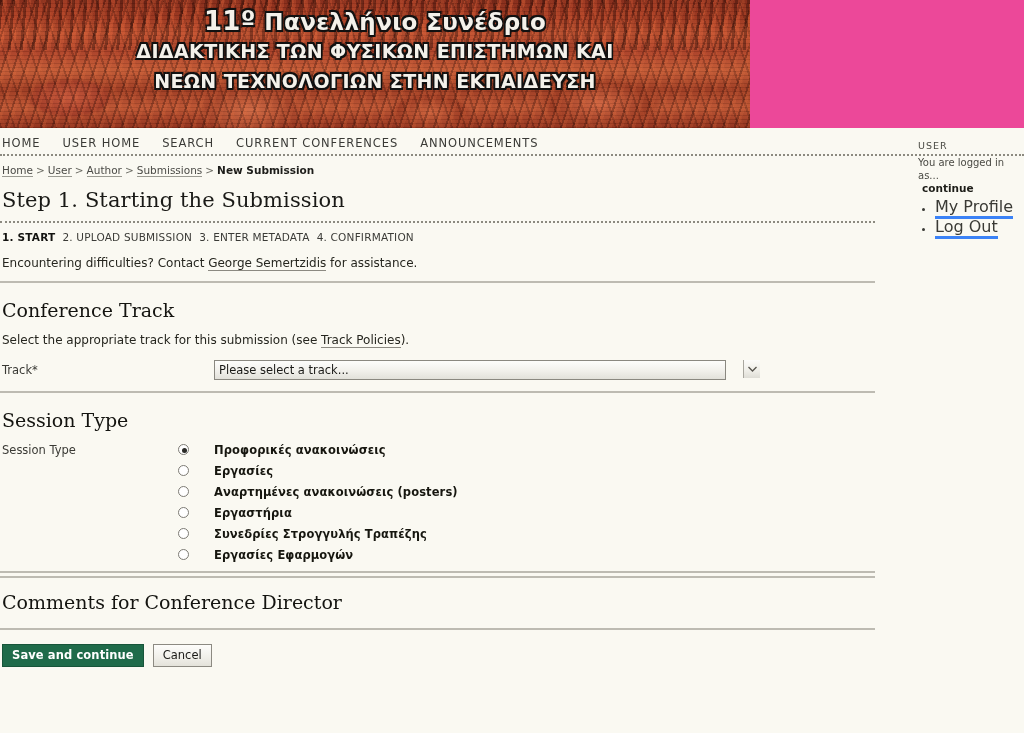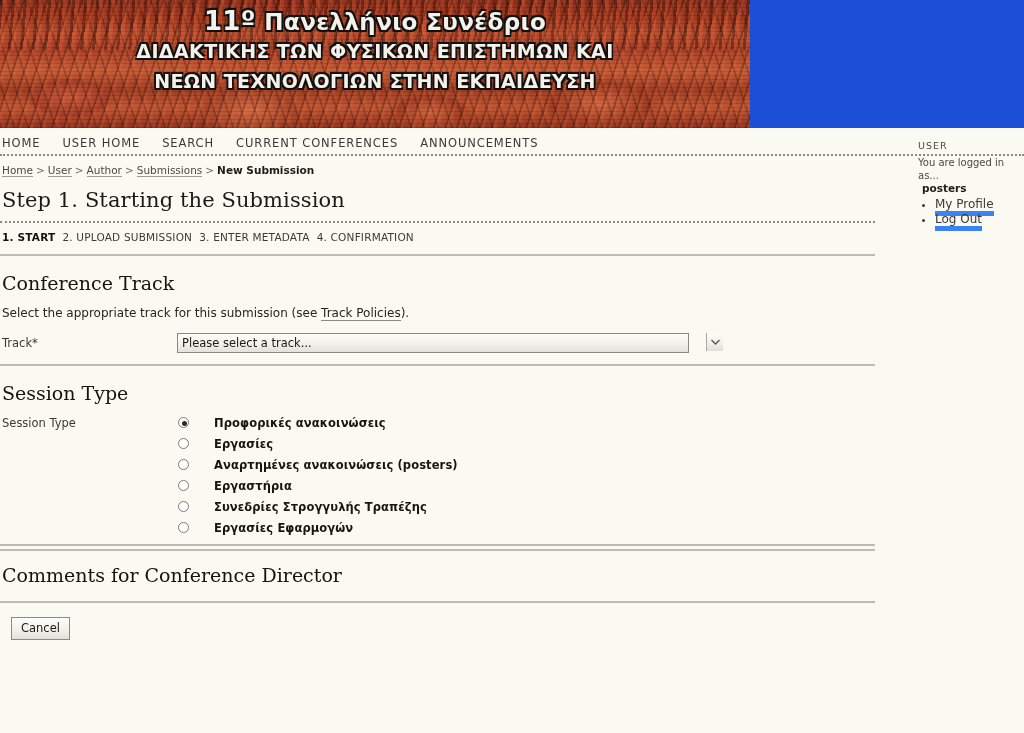--- a/index.html
+++ b/index.html
@@ -8,21 +8,21 @@
     width: 1024px; height: 733px;
     background: #FAF9F2;
     font-family: "DejaVu Sans", "Liberation Sans", sans-serif;
     overflow: hidden;
   }
 
   
   #banner {
     position: absolute; left: 0; top: 0;
     width: 1024px; height: 128px;
-    background: #1d4ed8;
+    background: #ec4899;
     overflow: hidden;
   }
   #banner-image {
     position: absolute; left: 0; top: 0;
     width: 750px; height: 128px;
     background:
       radial-gradient(ellipse 60px 28px at 70px 98px, #C4553A 0%, #9E3A26 60%, transparent 72%),
       radial-gradient(ellipse 70px 30px at 250px 110px, #D06A45 0%, #A34228 62%, transparent 75%),
       radial-gradient(ellipse 55px 26px at 430px 112px, #C9603C 0%, #9B3A22 60%, transparent 74%),
       radial-gradient(ellipse 80px 34px at 600px 104px, #CF6542 0%, #9A3A22 60%, transparent 76%),
@@ -123,21 +123,21 @@
     font-family: "DejaVu Serif", "Liberation Serif", serif;
     font-weight: 400; font-size: 19px; color: #141410;
     margin: 16px 0 0 2px; padding: 0;
   }
 
   .helper {
     font-size: 12px; color: #26261f; margin: 12px 0 0 2px;
   }
   .helper a { color: #26261f; border-bottom: 1px solid #8c8a82; text-decoration: none; }
 
-  .form-row { display: flex; align-items: center; margin-top: 12px; }
+  .form-row { display: flex; align-items: center; margin-top: 12px; gap: 37px; }
   .form-label {
     width: 177px; flex: 0 0 177px; padding-left: 2px;
     font-size: 11.5px; color: #3a3a35;
   }
 
   select#track-select {
     width: 512px; height: 20px;
     font-family: "DejaVu Sans", "Liberation Sans", sans-serif;
     font-size: 11.5px; color: #1a1a17;
     padding: 1px 2px 1px 4px;
@@ -212,22 +212,22 @@
     font-size: 10.5px; color: #3a3a35;
   }
   #sidebar .side-title {
     font-size: 9.5px; letter-spacing: 1px; color: #4a4a44; margin-bottom: 5px;
   }
   #sidebar .logged-line { color: #4a4a44; font-size: 10px; line-height: 13px; }
   #sidebar .username { font-weight: 700; color: #1d1d18; font-size: 10.5px; margin-left: 4px; }
   #sidebar ul { list-style: disc; margin: 3px 0 0 0; padding-left: 17px; }
   #sidebar li { margin-top: 1px; }
   #sidebar li a {
-    color: #3a3a35; font-size: 12px; text-decoration: none;
-    border-bottom: 5px solid #3b82f6;
+    color: #3a3a35; font-size: 16px; text-decoration: none;
+    border-bottom: 3px solid #3b82f6;
   }
 </style>
 </head>
 <body>
 
 <div id="banner">
   <div id="banner-image"></div>
   <div id="banner-text">
     <div class="bt-line1"><span class="num">11º</span><span> Πανελλήνιο Συνέδριο</span></div>
     <div class="bt-line2">ΔΙΔΑΚΤΙΚΗΣ ΤΩΝ ΦΥΣΙΚΩΝ ΕΠΙΣΤΗΜΩΝ ΚΑΙ</div>
@@ -252,20 +252,21 @@
   </div>
 
   <h1 id="page-title">Step 1. Starting the Submission</h1>
 
   <hr class="hr-dotted">
 
   <div id="steps">
     <span class="step active">1. START</span><span class="step">2. UPLOAD SUBMISSION</span><span class="step">3. ENTER METADATA</span><span class="step">4. CONFIRMATION</span>
   </div>
 
+  <div id="difficulties"><span>Encountering difficulties? Contact </span><a href="#">George Semertzidis</a><span> for assistance.</span></div>
 
   <div style="margin-top:11px;">
       <hr class="hr-solid">
     </div>
 
   <h2 class="section-title">Conference Track</h2>
 
   <div class="helper"><span>Select the appropriate track for this submission (see </span><a href="#">Track Policies</a><span>).</span></div>
 
   <div class="form-row">
@@ -327,26 +328,27 @@
   </div>
 
   <h2 class="section-title" style="margin-top:13px;">Comments for Conference Director</h2>
 
 
   <div style="margin-top:15px;">
       <hr class="hr-solid">
     </div>
 
   <div id="buttons">
+    <button id="save-button">Save and continue</button>
     <button id="cancel-button">Cancel</button>
   </div>
 
 </div>
 
 <div id="sidebar">
   <div class="side-title">USER</div>
   <div class="logged-line">You are logged in as...</div>
-  <div class="username">posters</div>
+  <div class="username">continue</div>
   <ul>
     <li><a href="#">My Profile</a></li>
     <li><a href="#">Log Out</a></li>
   </ul>
 </div>
 
 </body></html>

